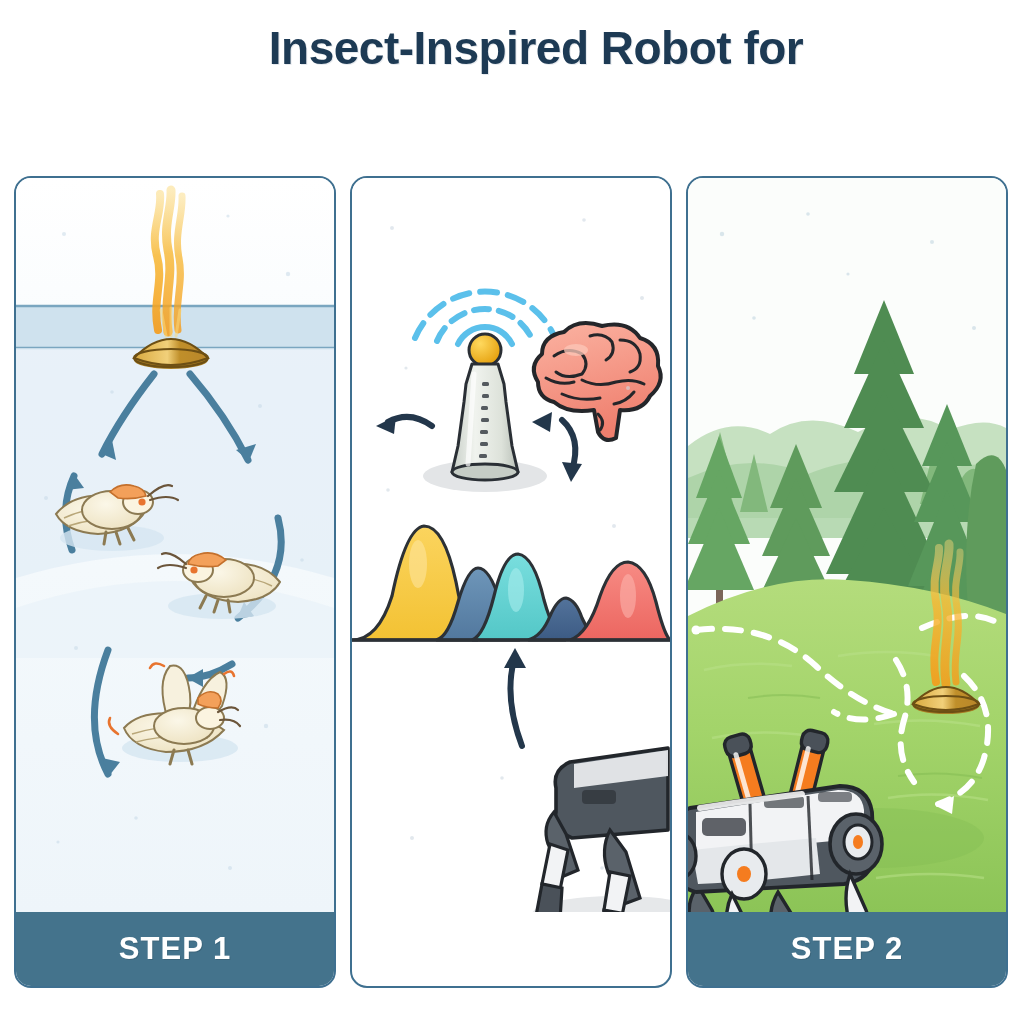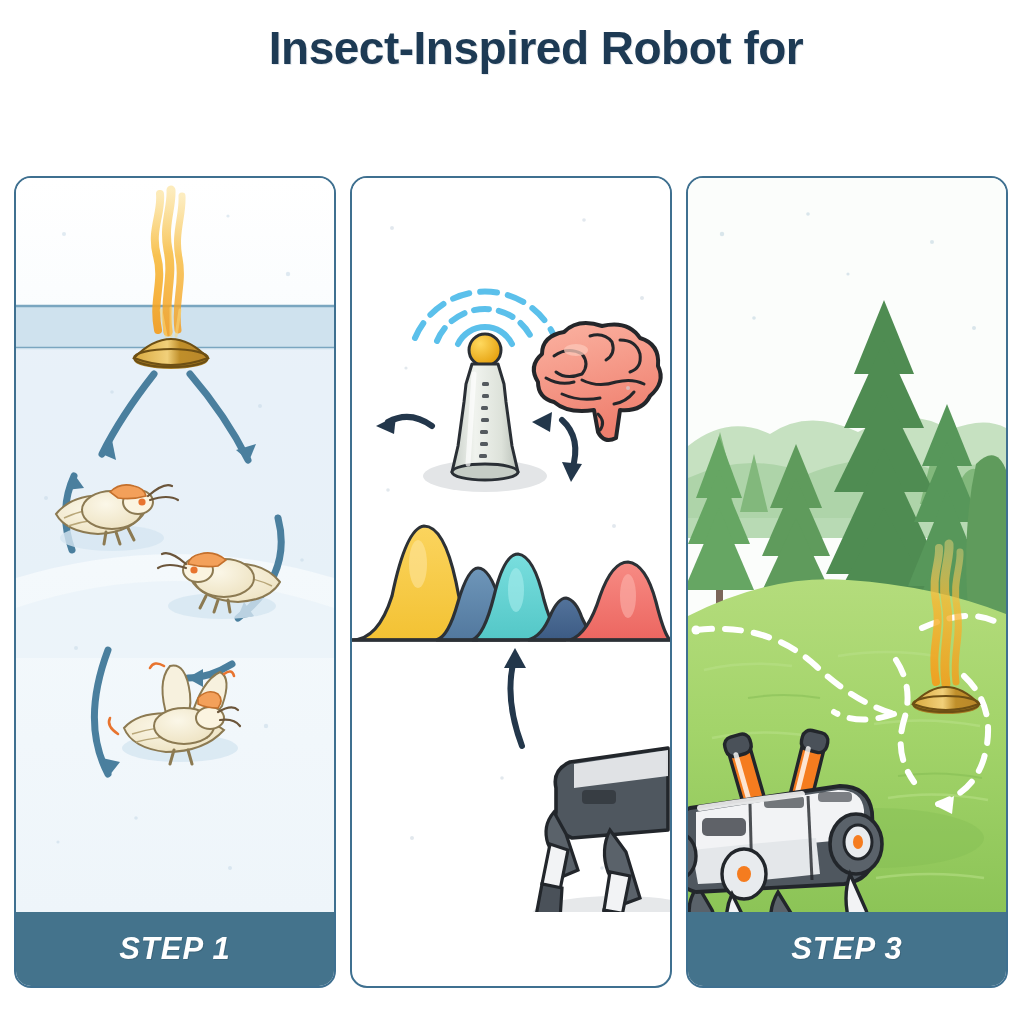--- a/index.html
+++ b/index.html
@@ -33,21 +33,20 @@
     box-sizing:border-box;
   }
   .panel-art{position:absolute;left:0;top:0;right:0;bottom:74px;overflow:hidden;}
   .panel-foot{
     position:absolute;left:0;right:0;bottom:0;height:74px;
     background:#44738c;display:flex;align-items:center;justify-content:center;
   }
   .panel-foot span{
     color:#ffffff;font-size:31px;font-weight:bold;letter-spacing:1px;
     text-shadow:1px 1px 0 rgba(0,0,0,.12);
-    font-style:italic;
   }
   svg{display:block;}
 </style>
 </head>
 <body>
 
 <div id="infographic">
 
   <div class="title-block">
     <span class="title-line">Insect-Inspired Robot for</span>
@@ -490,18 +489,18 @@
             <circle cx="34" cy="56" r="2.2"></circle>
               <circle cx="120" cy="36" r="1.8"></circle>
             <circle cx="244" cy="64" r="2"></circle>
               <circle cx="66" cy="140" r="1.8"></circle>
             <circle cx="286" cy="150" r="2"></circle>
               <circle cx="160" cy="96" r="1.6"></circle>
           </g>
         </svg>
       </div>
       <div class="panel-foot">
-        <span>STEP 3</span>
+        <span>STEP 2</span>
       </div>
     </div>
 
   </div>
 </div>
 
 </body></html>

